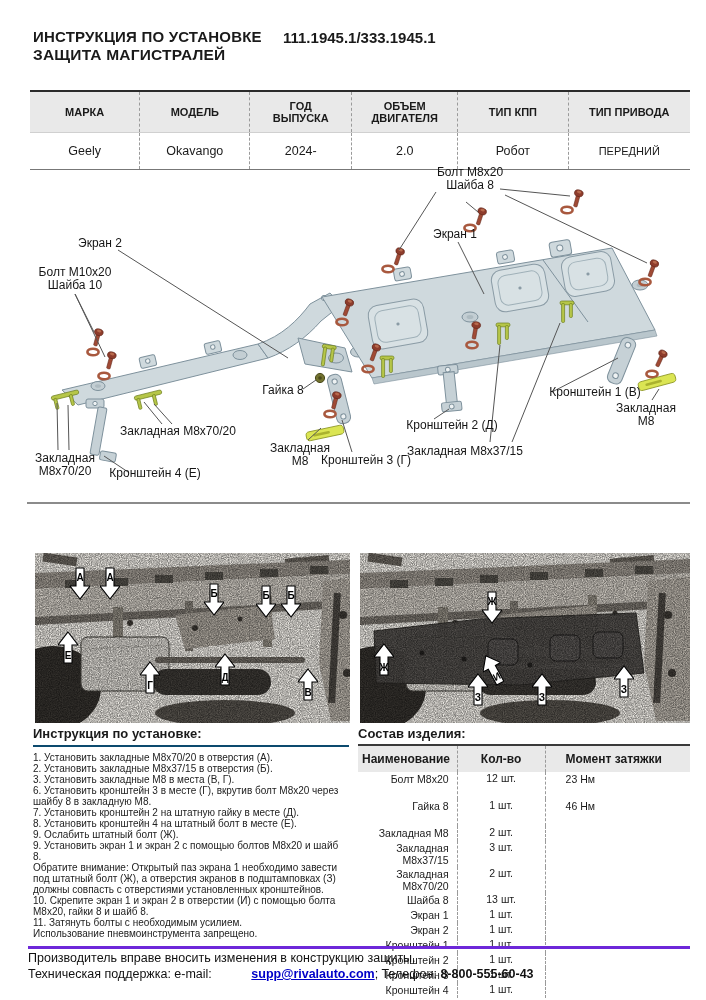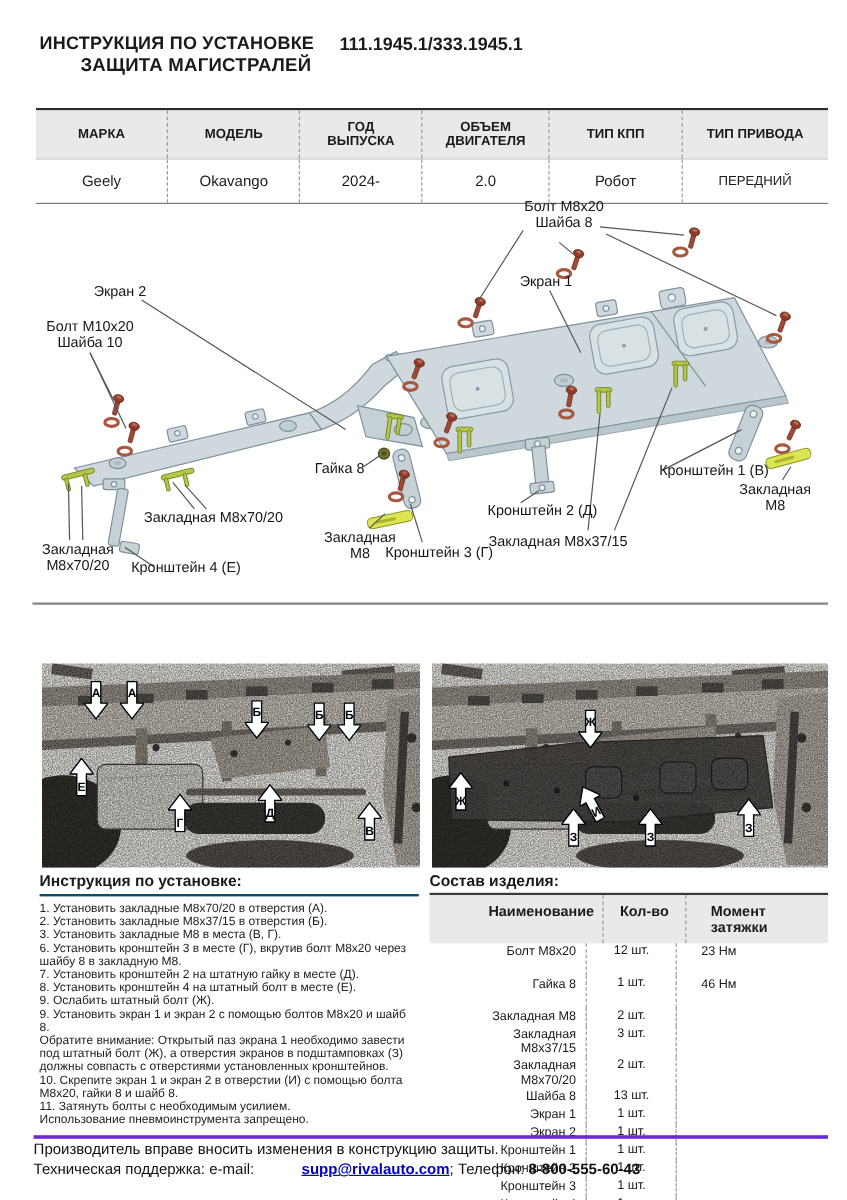--- a/index.html
+++ b/index.html
@@ -1,21 +1,21 @@
 <!DOCTYPE html>
 <html><head>
 <meta charset="utf-8">
 <style>
   html,body{margin:0;padding:0;background:#ffffff;}
   .page{position:relative;width:706px;height:1000px;background:#fff;overflow:hidden;
         font-family:"Liberation Sans", sans-serif;color:#1a1a1a;}
   
   .hdr{position:absolute;left:33px;top:28px;line-height:18px;}
   .hdr .l1{font-size:15px;font-weight:600;letter-spacing:0.2px;}
-  .hdr .l2{font-size:15.5px;font-weight:800;letter-spacing:0.2px;margin-left:34px;}
+  .hdr .l2{font-size:15.5px;font-weight:800;letter-spacing:0.2px;}
   .partnum{position:absolute;left:283px;top:29px;font-size:15px;font-weight:800;}
   
   .spec{position:absolute;left:30px;top:90px;width:660px;border-top:2px solid #2b2b2b;border-bottom:1px solid #777;}
   .spec-row{display:flex;}
   .spec-head{background:#e9e9e9;border-bottom:1px solid #d0d0d0;}
   .spec-cell{display:flex;align-items:center;justify-content:center;text-align:center;
              border-right:1px dashed #9a9a9a;box-sizing:border-box;}
   .spec-cell:last-child{border-right:none;}
   .spec-head .spec-cell{height:40px;font-size:11px;font-weight:600;line-height:12.5px;padding:0 10px;}
   .spec-body .spec-cell{height:36px;font-size:12.5px;}
@@ -43,21 +43,21 @@
   .ins{position:absolute;left:33px;top:726px;width:316px;}
   .ins-title{font-size:13px;font-weight:800;padding-bottom:4px;border-bottom:2px solid #0c4a6e;margin-bottom:5px;}
   .ins-line{font-size:10px;line-height:11px;color:#222;}
   .parts{position:absolute;left:358px;top:726px;width:332px;}
   .parts-title{font-size:13px;font-weight:800;margin-bottom:3px;}
   .ptable{border-top:2px solid #3a3a3a;}
   .prow{display:flex;}
   .phead{background:#e9e9e9;}
   .pcell{box-sizing:border-box;border-right:1px dashed #9a9a9a;font-size:10.5px;}
   .pcell:last-child{border-right:none;}
-  .pcell.c1{width:30%;text-align:right;padding:1px 8px 1px 2px;margin-left:45px;}
+  .pcell.c1{width:30%;text-align:right;padding:1px 8px 1px 2px;}
   .pcell.c2{width:26.5%;text-align:center;padding:0 2px;}
   .pcell.c3{width:43.5%;text-align:left;padding:1px 2px 14px 20px;}
   .phead .pcell{font-size:12px;font-weight:600;padding-top:6px;padding-bottom:6px;}
   .phead .c1{text-align:left;padding-left:4px;}
   .pbody-first{padding-top:6px;}
   
   .footer{position:absolute;left:28px;top:946px;width:662px;border-top:3px solid #6d28d9;padding-top:2px;}
   .f1{font-size:12.5px;color:#111;}
   .f2{font-size:12.5px;color:#111;margin-top:2px;}
   .f2 .email{color:#0000c8;font-weight:800;text-decoration:underline;cursor:pointer;margin-left:36px;}

